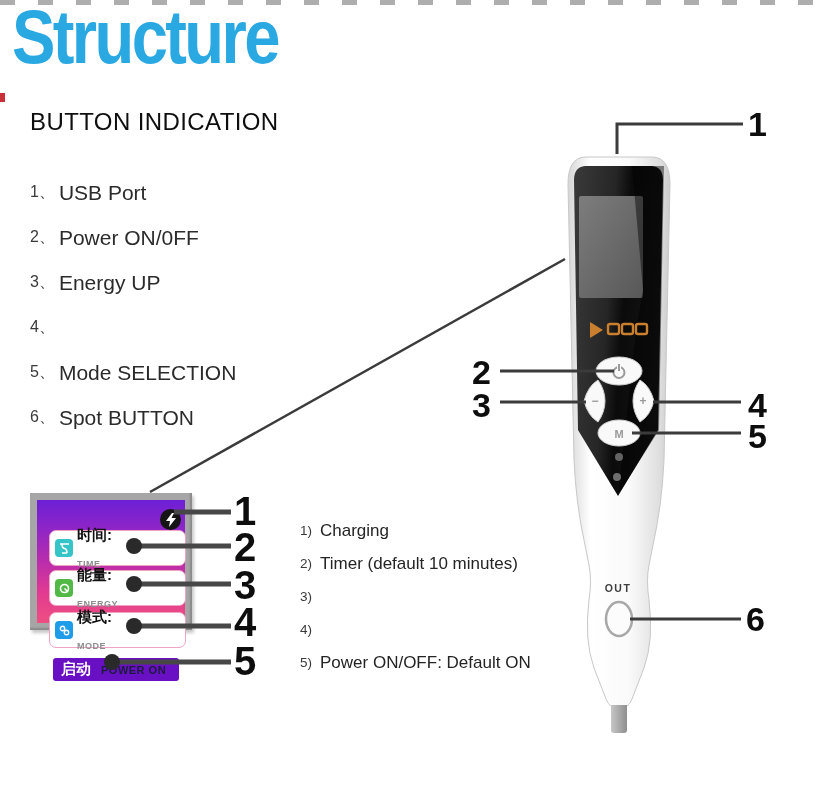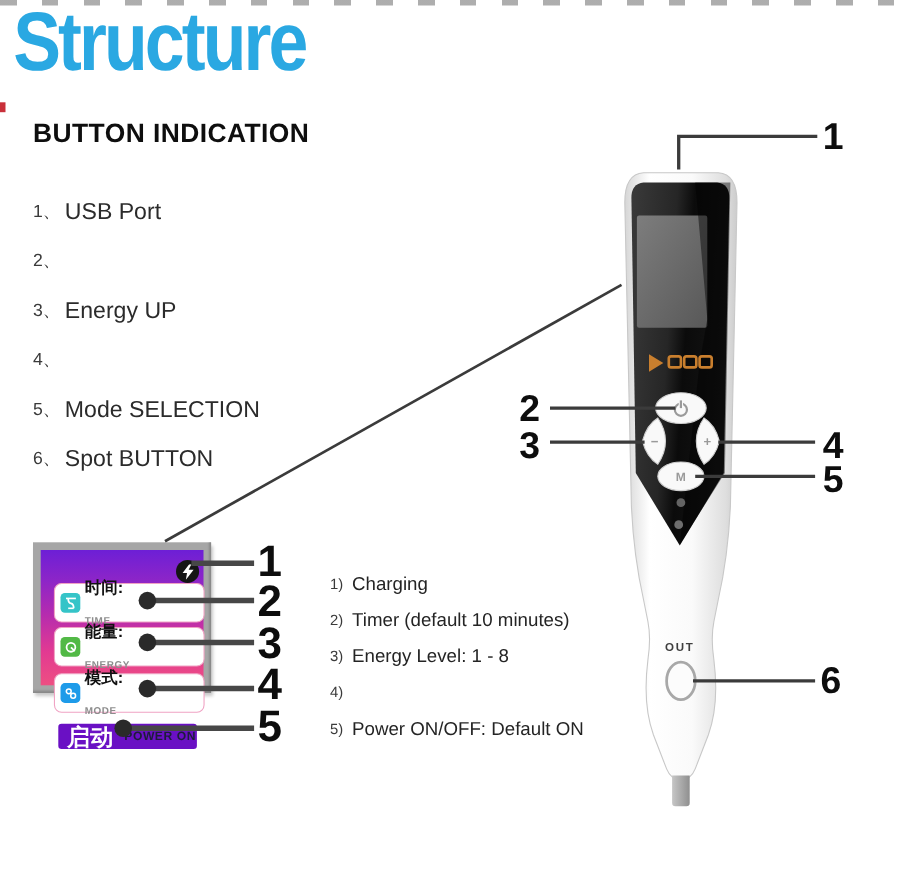--- a/index.html
+++ b/index.html
@@ -7,21 +7,21 @@
           font-family:"Liberation Sans",sans-serif;color:#1c1c1c;}
 
   
   .remnant{position:absolute;top:0;left:0;width:100%;height:5px;opacity:.45;
     background:repeating-linear-gradient(90deg,#4a4a4a 0 15px,transparent 15px 38px);}
   .red-mark{position:absolute;left:0;top:93px;width:5px;height:9px;background:#c9303a;}
 
   
   .title{position:absolute;left:12px;top:0px;font-size:74px;font-weight:900;color:#2aa8e2;
          letter-spacing:-3px;transform:scale(.88,1.02);transform-origin:left top;line-height:1;}
-  .section-heading{position:absolute;left:30px;top:108px;font-size:24px;font-weight:700;
+  .section-heading{position:absolute;left:30px;top:108px;font-size:24px;font-weight:400;
          letter-spacing:.4px;color:#0e0e0e;}
 
   
   .btn-list{position:absolute;left:30px;top:170px;}
   .btn-list .row{height:45px;display:flex;align-items:center;font-size:21px;color:#2b2b2b;}
   .btn-list .num{font-size:16px;margin-right:4px;color:#3a3a3a;}
 
   
   .co{position:absolute;font-weight:900;color:#0d0d0d;font-size:34px;line-height:34px;}
   .co.big{font-size:40px;line-height:40px;}
@@ -40,21 +40,21 @@
   .lcd-row{position:absolute;left:12px;width:137px;height:36px;background:#ffffff;border:1px solid #f0a3c4;
      border-radius:7px;display:flex;align-items:center;box-sizing:border-box;padding-left:5px;}
   .lcd-row .ic{width:18px;height:18px;border-radius:4px;flex:0 0 auto;display:flex;
      align-items:center;justify-content:center;margin-right:4px;}
   .lcd-row .txt{display:flex;flex-direction:column;line-height:1;}
   .lcd-row .zh{font-size:15px;font-weight:800;color:#111;}
   .lcd-row .en{font-size:9px;font-weight:700;color:#8d8d8d;letter-spacing:.5px;margin-top:18px;}
   .power-bar{position:absolute;left:14px;top:156px;width:130px;height:27px;background:#6a10c4;
      border:2px solid #ffffff;border-radius:5px;display:flex;align-items:center;box-sizing:border-box;
      padding-left:8px;}
-  .power-bar .zh{font-size:21px;font-weight:800;color:#fff;margin-right:10px;}
+  .power-bar .zh{font-size:15px;font-weight:800;color:#fff;margin-right:10px;}
   .power-bar .en{font-size:11px;font-weight:800;color:#1c1c3a;letter-spacing:.5px;}
   .charge{position:absolute;left:123px;top:9px;width:21px;height:21px;border-radius:50%;
      background:#151515;display:flex;align-items:center;justify-content:center;}
 
   
   .legend{position:absolute;left:300px;top:514px;}
   .legend .row{height:33px;display:flex;align-items:center;font-size:17px;color:#242424;}
   .legend .num{font-size:13.5px;margin-right:8px;color:#3a3a3a;}
 </style>
 </head>
@@ -68,20 +68,21 @@
   <div class="title">Structure</div>
   <div class="section-heading">BUTTON INDICATION</div>
 
   <div class="btn-list">
     <div class="row">
       <span class="num">1、</span>
       <span>USB Port</span>
     </div>
     <div class="row">
       <span class="num">2、</span>
+      <span>Power ON/0FF</span>
     </div>
     <div class="row">
       <span class="num">3、</span>
       <span>Energy UP</span>
     </div>
     <div class="row">
       <span class="num">4、</span>
     </div>
     <div class="row">
       <span class="num">5、</span>
@@ -226,21 +227,20 @@
     <div class="row">
       <span class="num">1)</span>
       <span>Charging</span>
     </div>
     <div class="row">
       <span class="num">2)</span>
       <span>Timer (default 10 minutes)</span>
     </div>
     <div class="row">
       <span class="num">3)</span>
-      <span>Energy Level: 1 - 8</span>
     </div>
     <div class="row">
       <span class="num">4)</span>
     </div>
     <div class="row">
       <span class="num">5)</span>
       <span>Power ON/OFF: Default ON</span>
     </div>
   </div>
 

